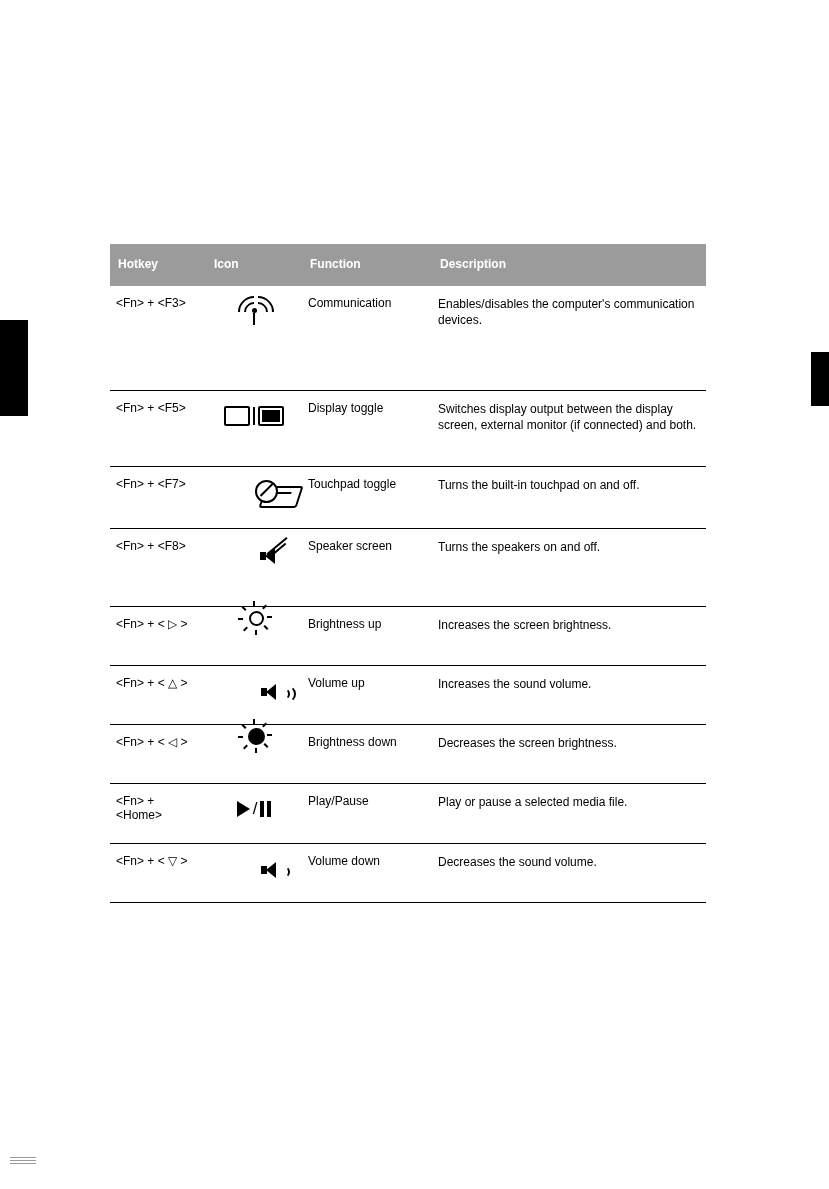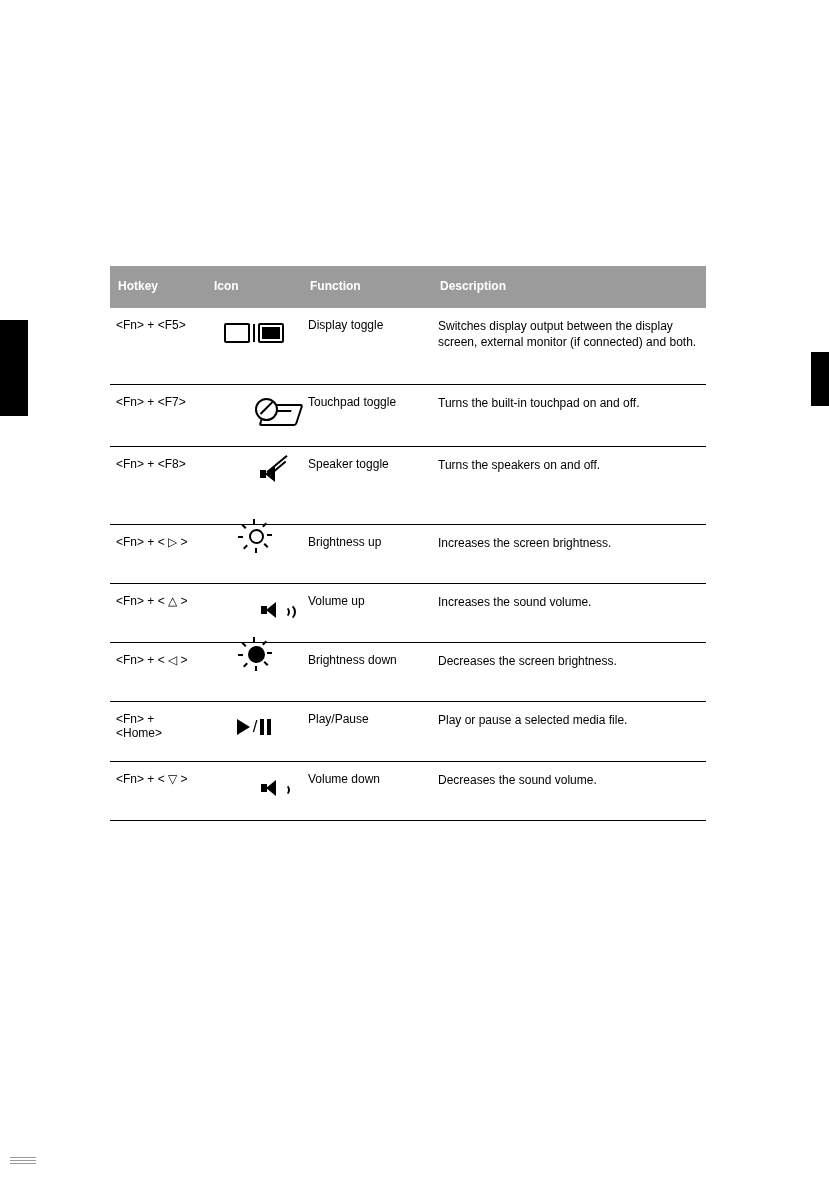--- a/index.html
+++ b/index.html
@@ -48,21 +48,21 @@
     height: 1px;
     background: #9a9a9a;
     margin-bottom: 2px;
     width: 100%;
   }
 
   
   .hotkey-table {
     position: absolute;
     left: 110px;
-    top: 266px;
+    top: 244px;
     width: 596px;
     border-collapse: collapse;
     table-layout: fixed;
   }
   .hotkey-table td, .hotkey-table th {
     padding: 0;
     vertical-align: top;
   }
 
   .header-row td {
@@ -448,20 +448,34 @@
           <div class="hdr-text">Icon</div>
         </td>
     <td>
           <div class="hdr-text">Function</div>
         </td>
     <td>
           <div class="hdr-text">Description</div>
         </td>
   </tr>
 
+  <tr class="row" style="height:104px">
+    <td class="key-cell">&lt;Fn&gt; + &lt;F3&gt;</td>
+    <td class="icon-cell">
+      <span class="icon-wrap">
+        <span class="ic-comm">
+          <span class="arc a2"></span><span class="arc a1"></span>
+          <span class="arc a4"></span><span class="arc a3"></span>
+          <span class="dot"></span><span class="stem"></span>
+        </span>
+      </span>
+    </td>
+    <td class="func-cell">Communication</td>
+    <td class="desc-cell">Enables/disables the computer's communication devices.</td>
+  </tr>
 
 
   <tr class="row" style="height:76px">
     <td class="key-cell">&lt;Fn&gt; + &lt;F5&gt;</td>
     <td class="icon-cell">
       <span class="icon-wrap">
         <span class="ic-display">
           <span class="scr"></span>
               <span class="bar"></span>
               <span class="scr filled"></span>
@@ -492,21 +506,21 @@
       <span class="icon-wrap">
         <span class="ic-mute">
           <span class="ic-spk">
                 <span class="body"></span>
                 <span class="cone"></span>
               </span>
           <span class="slashline"></span><span class="slashline2"></span>
         </span>
       </span>
     </td>
-    <td class="func-cell">Speaker toggle</td>
+    <td class="func-cell">Speaker screen</td>
     <td class="desc-cell">Turns the speakers on and off.</td>
   </tr>
 
   <tr class="row" style="height:52px">
     <td class="key-cell">&lt;Fn&gt; + &lt; ▷ &gt;</td>
     <td class="icon-cell">
       <span class="icon-wrap">
         <span class="ic-sun">
           <span class="core"></span>
           <span class="ray" style="transform:rotate(0deg) translate(-1px,-16px)"></span>

